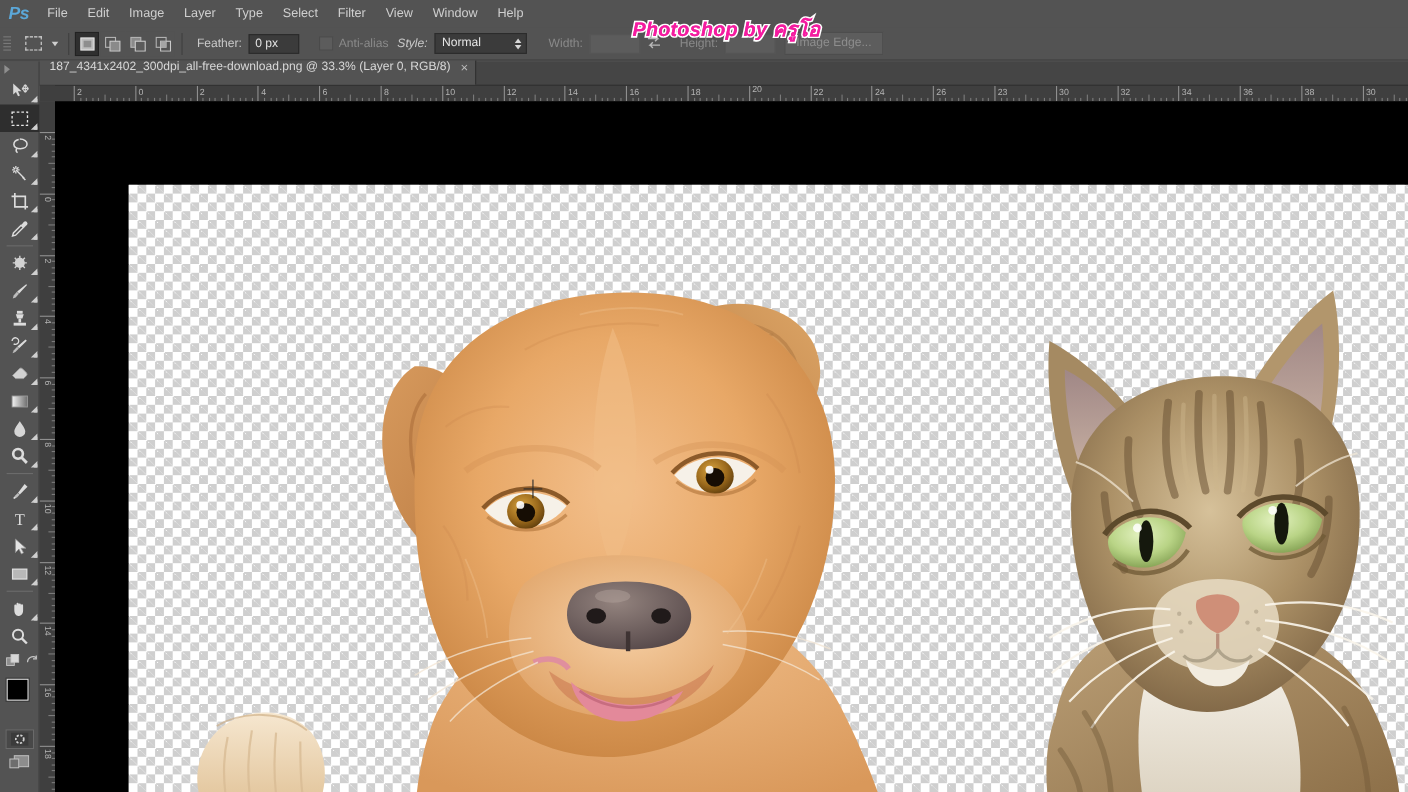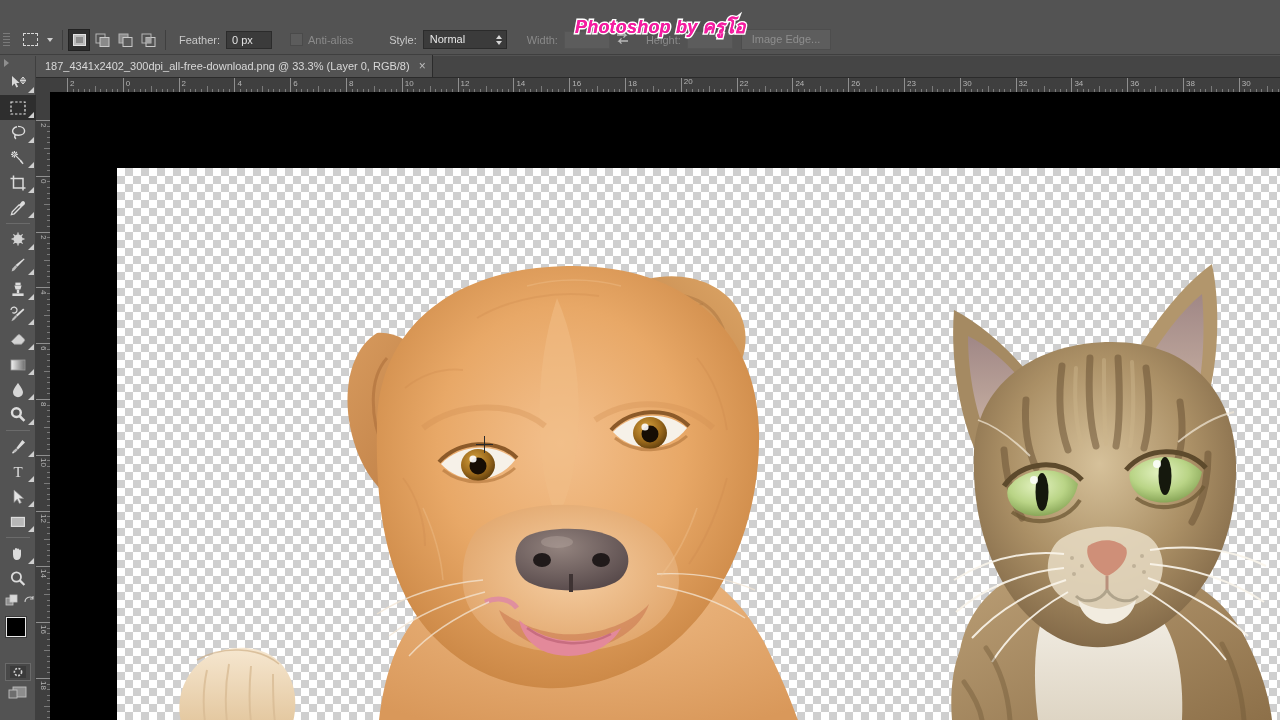--- a/index.html
+++ b/index.html
@@ -121,21 +121,21 @@
 
   
   .tabbar {
     position: absolute; left: 36px; top: 56px; width: 1244px; height: 22px;
     background: #454545; border-bottom: 1px solid #2b2b2b;
     display: flex; align-items: flex-end;
   }
   .doctab {
     height: 22px; background: #535353;
     border-right: 1px solid #2b2b2b;
-    display: flex; align-items: center;
+    display: flex; align-items: flex-start;
     padding: 0 6px 0 9px;
     font-size: 11px; color: #d8d8d8; white-space: nowrap;
   }
   .tab-close {
     margin-left: 9px; font-size: 12px; color: #bdbdbd; line-height: 1;
   }
 
   
   .toolbar {
     position: absolute; left: 0; top: 56px; width: 36px; height: 664px;
@@ -228,20 +228,33 @@
   .crosshair .vt { left: 8px; top: 0; width: 1px; height: 17px; }
 
   .animal { position: absolute; }
   svg.art { display:block; overflow: visible; }
 </style>
 </head>
 <body>
 
 <div id="app">
 
+  <div class="menubar">
+    <div class="ps-logo">Ps</div>
+    <div class="menu-item">File</div>
+    <div class="menu-item">Edit</div>
+    <div class="menu-item">Image</div>
+    <div class="menu-item">Layer</div>
+    <div class="menu-item">Type</div>
+    <div class="menu-item">Select</div>
+    <div class="menu-item">Filter</div>
+    <div class="menu-item">View</div>
+    <div class="menu-item">Window</div>
+    <div class="menu-item">Help</div>
+  </div>
 
   <div class="optionsbar">
     <div class="grip">
       <i></i>
         <i></i>
         <i></i>
         <i></i>
         <i></i>
     </div>
 
@@ -283,21 +296,21 @@
     <div class="vsep"></div>
 
     <span class="opt-label">Feather:</span>
     <div class="opt-input">0 px</div>
 
     <div style="display:flex;align-items:center;margin-left:18px;">
       <div class="opt-check"></div>
       <span class="opt-label dim" style="margin:0;">Anti-alias</span>
     </div>
 
-    <span class="opt-label" style="margin-left:36px;">Style:</span>
+    <span class="opt-label" style="margin-left:8px;font-style:italic;">Style:</span>
     <div class="opt-select">
       <span>Normal</span>
       <span class="spin">
           <i class="up"></i>
           <i class="dn"></i>
         </span>
     </div>
 
     <span class="opt-label dim" style="margin-left:20px;">Width:</span>
     <div class="opt-input dim"></div>

